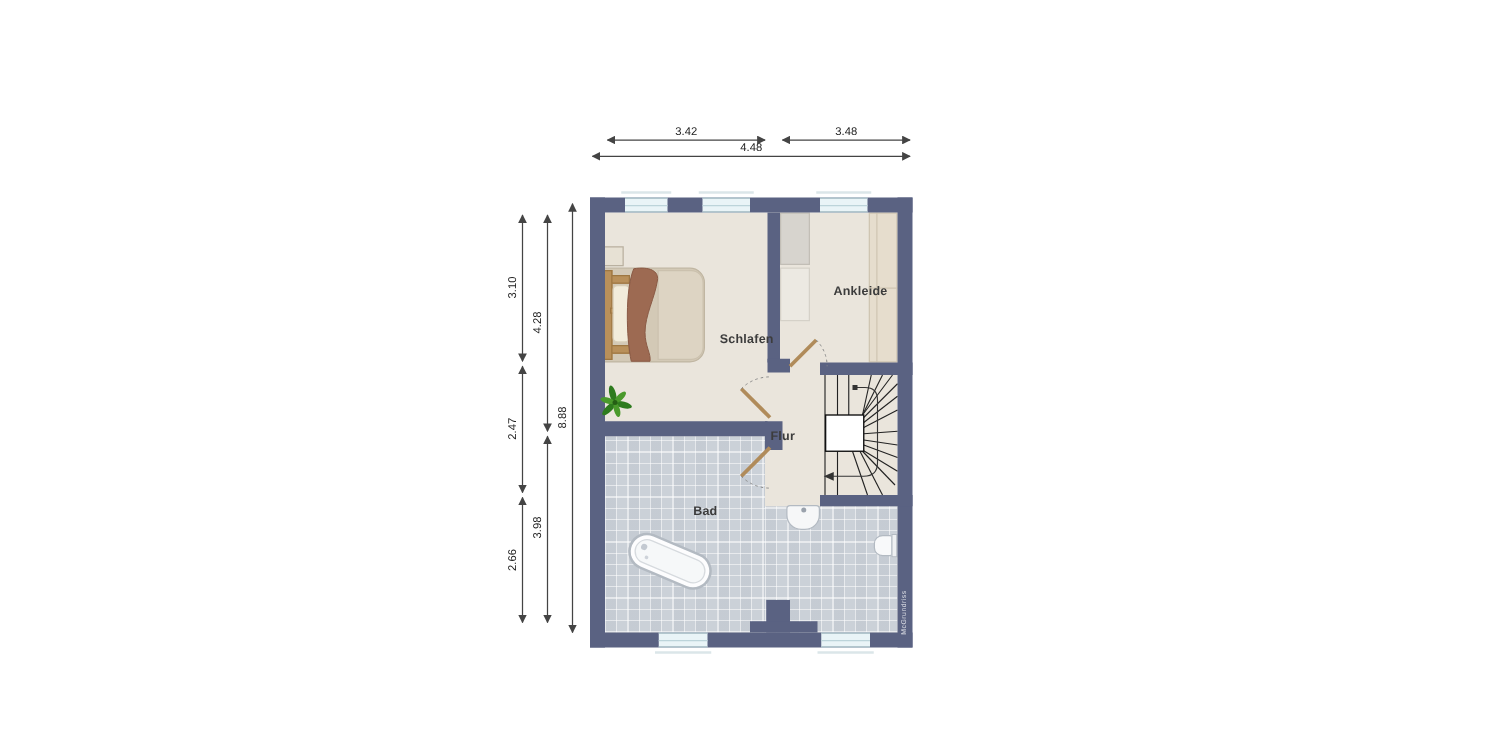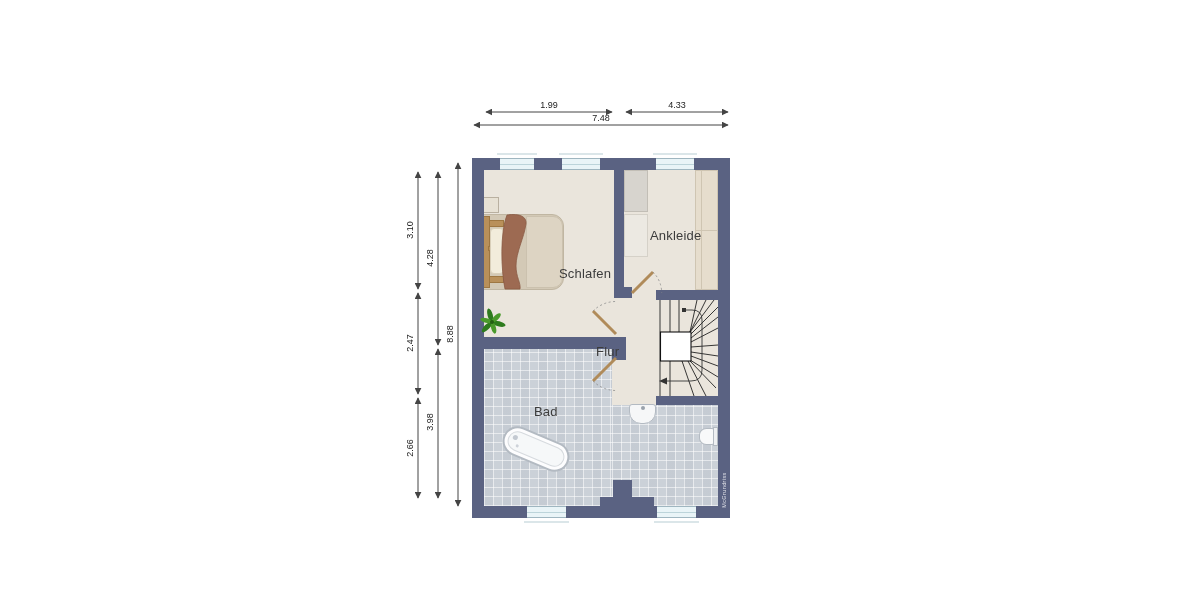--- a/index.html
+++ b/index.html
@@ -16,22 +16,22 @@
       repeating-linear-gradient(0deg, rgba(255,255,255,.55) 0 1px, transparent 1px 9px),
       repeating-linear-gradient(90deg, rgba(255,255,255,.55) 0 1px, transparent 1px 9px),
       repeating-linear-gradient(90deg, rgba(90,100,120,.05) 0 9px, transparent 9px 18px);}
   .wall{position:absolute;background:var(--wall);z-index:3;}
   .window{position:absolute;background:var(--windowpane);z-index:4;
     border-top:1px solid #9fb6c0;border-bottom:1px solid #9fb6c0;box-sizing:border-box;}
   .window::after{content:"";position:absolute;left:0;right:0;top:50%;height:1px;background:#bcd4da;}
   .sill{position:absolute;background:#dbe6e9;height:2px;z-index:2;}
   .furn{position:absolute;z-index:2;box-sizing:border-box;}
   .overlay{position:absolute;left:0;top:0;z-index:5;pointer-events:none;}
-  .room-label{position:absolute;z-index:6;font-size:13px;color:var(--label);
-    text-align:left;letter-spacing:.2px;}
+  .room-label{position:absolute;z-index:6;font-size:10px;color:var(--label);
+    text-align:right;letter-spacing:.2px;font-weight:bold;}
   .dim-label{position:absolute;z-index:6;font-size:9px;color:#222;text-align:center;height:10px;line-height:10px;}
   .dim-label.vert{transform:rotate(-90deg);transform-origin:center center;width:40px;}
   .watermark{position:absolute;z-index:6;font-size:5.5px;color:rgba(255,255,255,.8);
     width:54px;height:8px;line-height:8px;text-align:center;transform:rotate(-90deg);
     transform-origin:center center;letter-spacing:.4px;}
 </style>
 </head>
 <body>
 
 <div class="canvas">
@@ -168,23 +168,23 @@
       <line x1="438" y1="349" x2="438" y2="498" marker-start="url(#arr)" marker-end="url(#arr)"></line>
       <line x1="458" y1="163" x2="458" y2="506" marker-start="url(#arr)" marker-end="url(#arr)"></line>
     </g>
   </svg>
 
   <div class="room-label" style="left:559px;top:266px;width:60px">Schlafen</div>
   <div class="room-label" style="left:650px;top:228px;width:60px">Ankleide</div>
   <div class="room-label" style="left:596px;top:344px;width:40px">Flur</div>
   <div class="room-label" style="left:534px;top:404px;width:40px">Bad</div>
 
-  <div class="dim-label" style="left:529px;top:100px;width:40px">1.99</div>
-  <div class="dim-label" style="left:657px;top:100px;width:40px">4.33</div>
-  <div class="dim-label" style="left:581px;top:113px;width:40px">7.48</div>
+  <div class="dim-label" style="left:529px;top:100px;width:40px">3.42</div>
+  <div class="dim-label" style="left:657px;top:100px;width:40px">3.48</div>
+  <div class="dim-label" style="left:581px;top:113px;width:40px">4.48</div>
 
   <div class="dim-label vert" style="left:390px;top:225px">3.10</div>
   <div class="dim-label vert" style="left:390px;top:338px">2.47</div>
   <div class="dim-label vert" style="left:390px;top:443px">2.66</div>
   <div class="dim-label vert" style="left:410px;top:253px">4.28</div>
   <div class="dim-label vert" style="left:410px;top:417px">3.98</div>
   <div class="dim-label vert" style="left:430px;top:329px">8.88</div>
 
   <div class="watermark" style="left:697px;top:486px">McGrundriss</div>
 </div>

